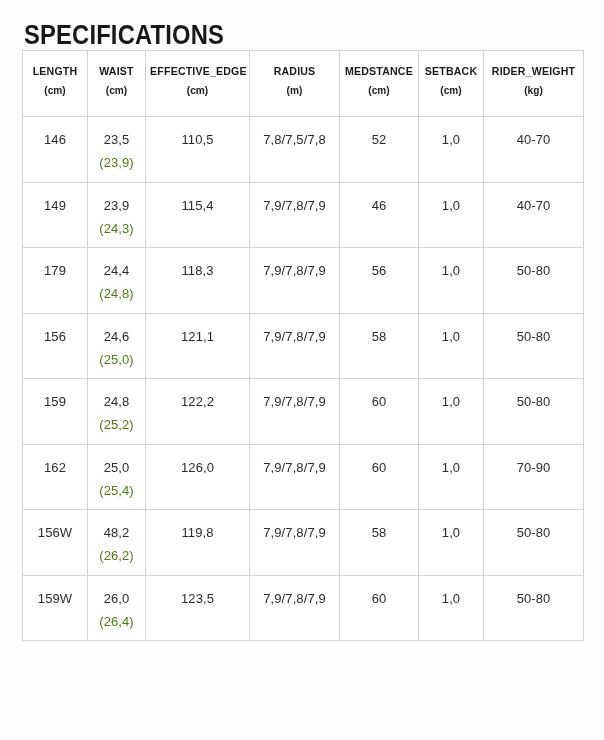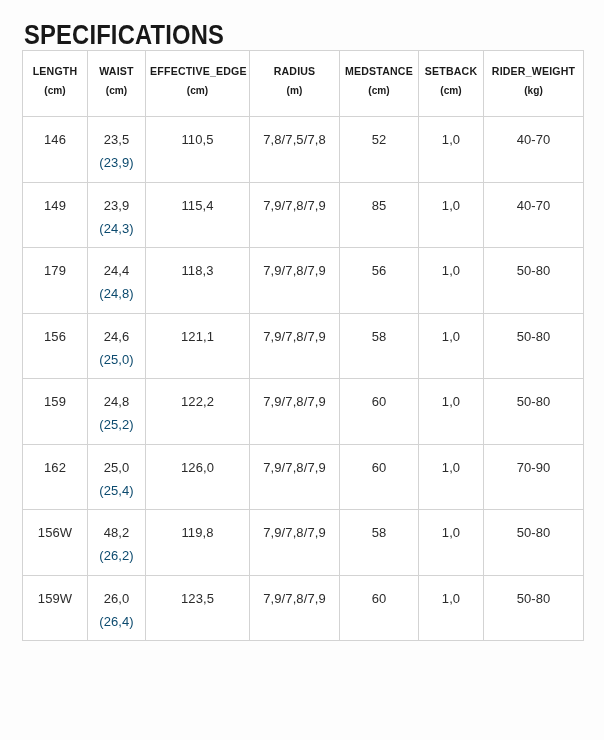--- a/index.html
+++ b/index.html
@@ -113,21 +113,21 @@
     font-size: 13px;
     line-height: 15px;
     color: #2b2b2b;
     letter-spacing: 0.1px;
   }
   .cell-sub {
     display: block;
     margin-top: 8px;
     font-size: 13px;
     line-height: 15px;
-    color: #0c4a6e;
+    color: #4d7c0f;
     letter-spacing: 0.1px;
   }
   .cell-sub:empty { display: none; }
 </style>
 </head>
 <body>
 
 <div class="page">
 
   <h1 class="page-title">SPECIFICATIONS</h1>
@@ -208,21 +208,21 @@
               <span class="cell-main">23,9</span>
               <span class="cell-sub">(24,3)</span>
             </td>
             <td>
               <span class="cell-main">115,4</span>
             </td>
             <td>
               <span class="cell-main">7,9/7,8/7,9</span>
             </td>
             <td>
-              <span class="cell-main">85</span>
+              <span class="cell-main">46</span>
             </td>
             <td>
               <span class="cell-main">1,0</span>
             </td>
             <td>
               <span class="cell-main">40-70</span>
             </td>
           </tr>
           <tr>
             <td>

